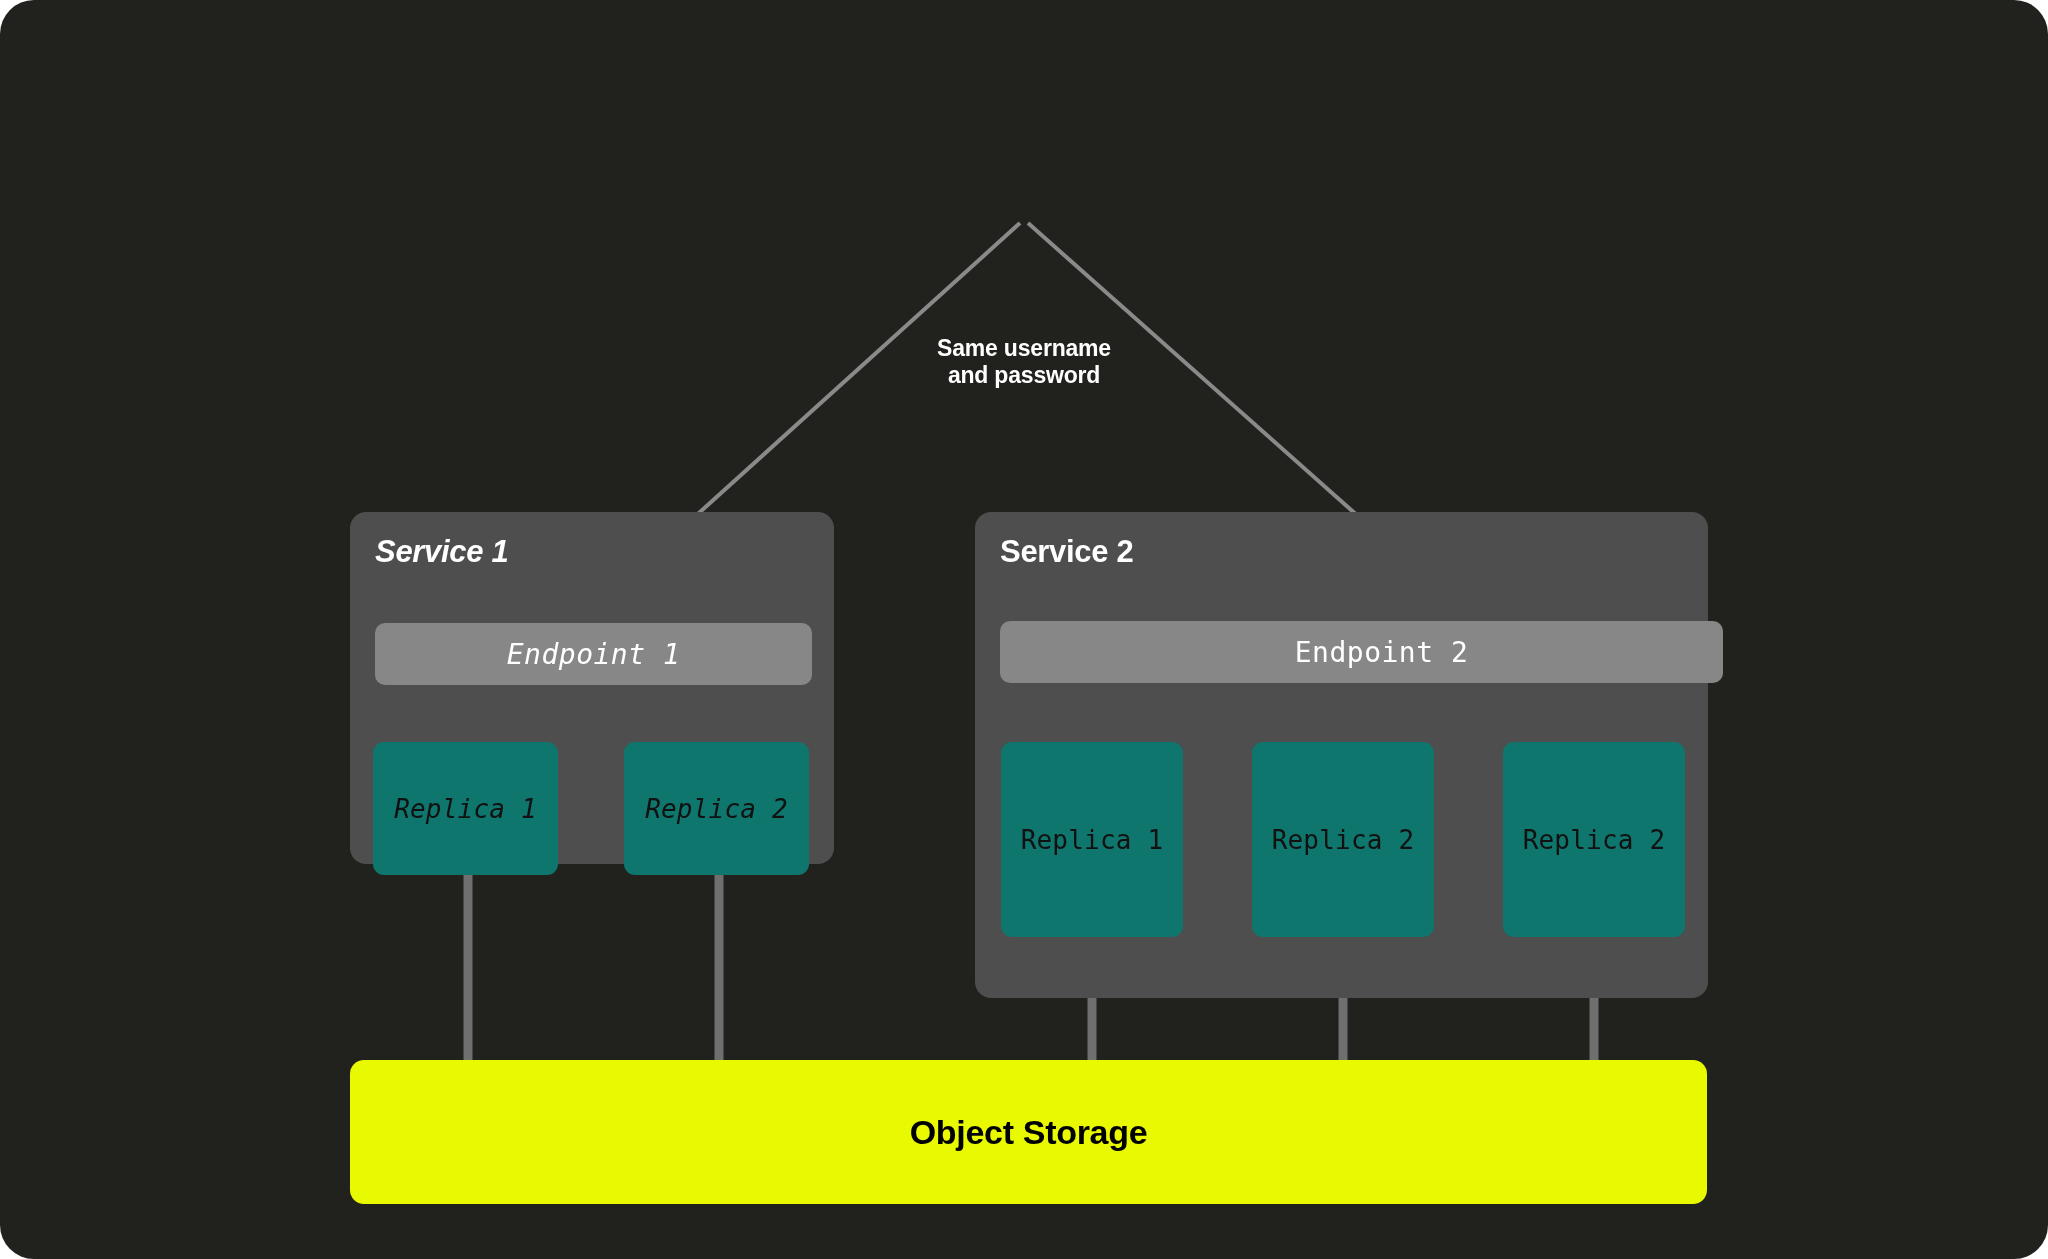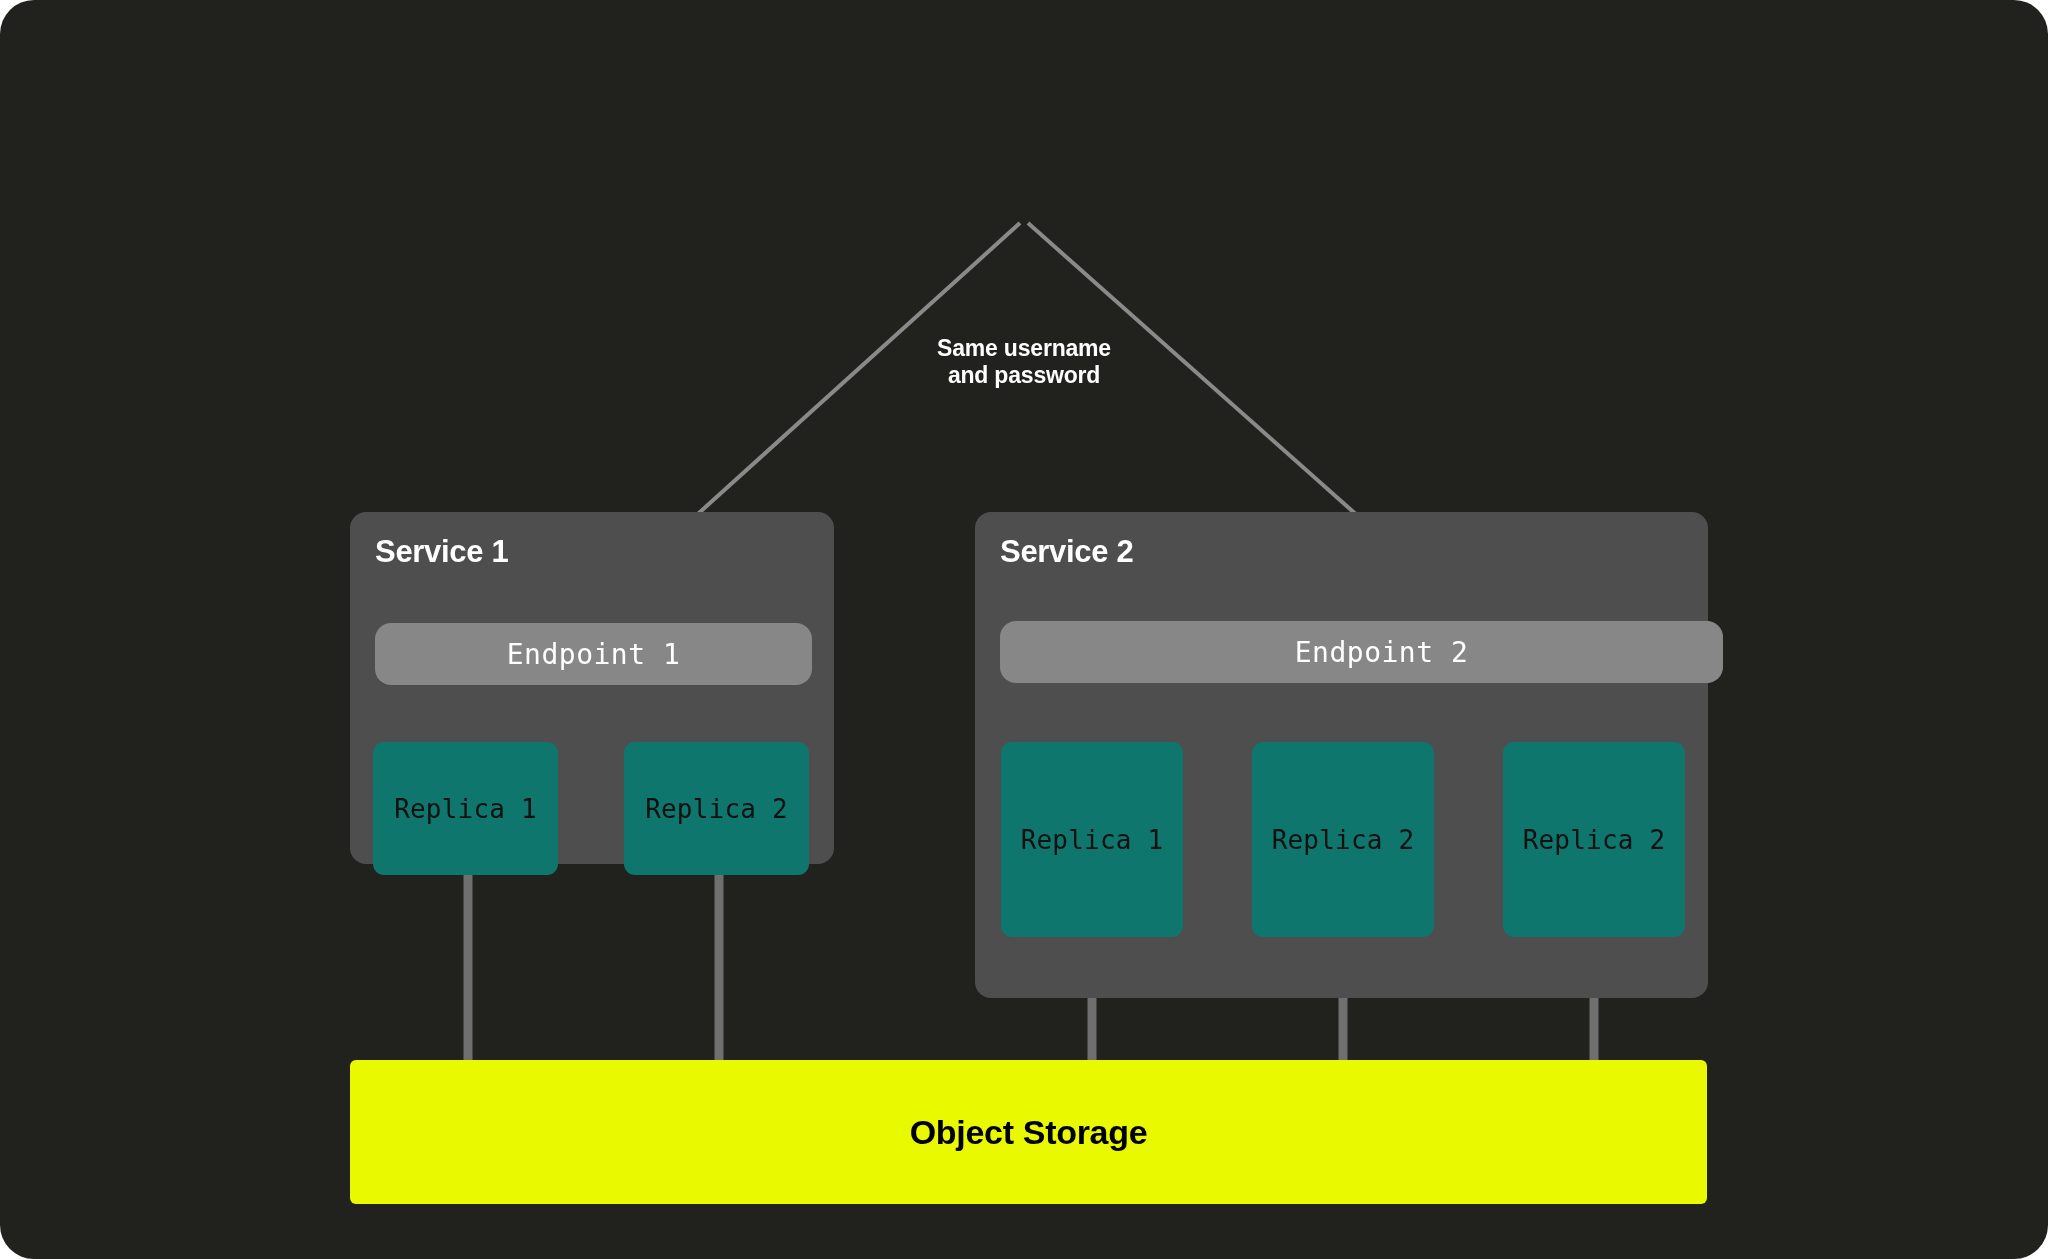--- a/index.html
+++ b/index.html
@@ -55,37 +55,37 @@
     line-height: 1.17;
     letter-spacing: -0.2px;
   }
 
   
   .service-panel {
     position: absolute;
     background: #4e4e4e;
     border-radius: 16px;
   }
-  #service-1 { left: 350px; top: 512px; width: 484px; height: 352px; }
+  #service-1 { left: 350px; top: 512px; width: 484px; height: 352px; font-style: italic; }
   #service-2 { left: 975px; top: 512px; width: 733px; height: 486px; text-align: center; }
 
   .service-title {
     position: absolute;
     left: 25px;
     top: 22px;
     font-size: 31px;
     font-weight: bold;
     color: #ffffff;
     letter-spacing: -0.3px;
   }
 
   .endpoint-bar {
     position: absolute;
     background: #878787;
-    border-radius: 16px;
+    border-radius: 10px;
     display: flex;
     align-items: center;
     justify-content: center;
     font-family: "DejaVu Sans Mono", "Liberation Mono", monospace;
     font-size: 28px;
     color: #ffffff;
     letter-spacing: 0.5px;
   }
   #endpoint-1 { left: 25px; top: 111px; width: 437px; height: 62px; }
   #endpoint-2 { left: 25px; top: 109px; width: 683px; height: 62px; padding-left: 40px; }
@@ -112,21 +112,21 @@
   #s2-r3 { left: 528px; top: 230px; width: 182px; height: 195px; }
 
   
   #object-storage {
     position: absolute;
     left: 350px;
     top: 1060px;
     width: 1357px;
     height: 144px;
     background: #e9f900;
-    border-radius: 6px;
+    border-radius: 14px;
     display: flex;
     align-items: center;
     justify-content: center;
   }
   #object-storage-label {
     font-size: 34px;
     font-weight: bold;
     color: #000000;
     letter-spacing: -0.3px;
   }

